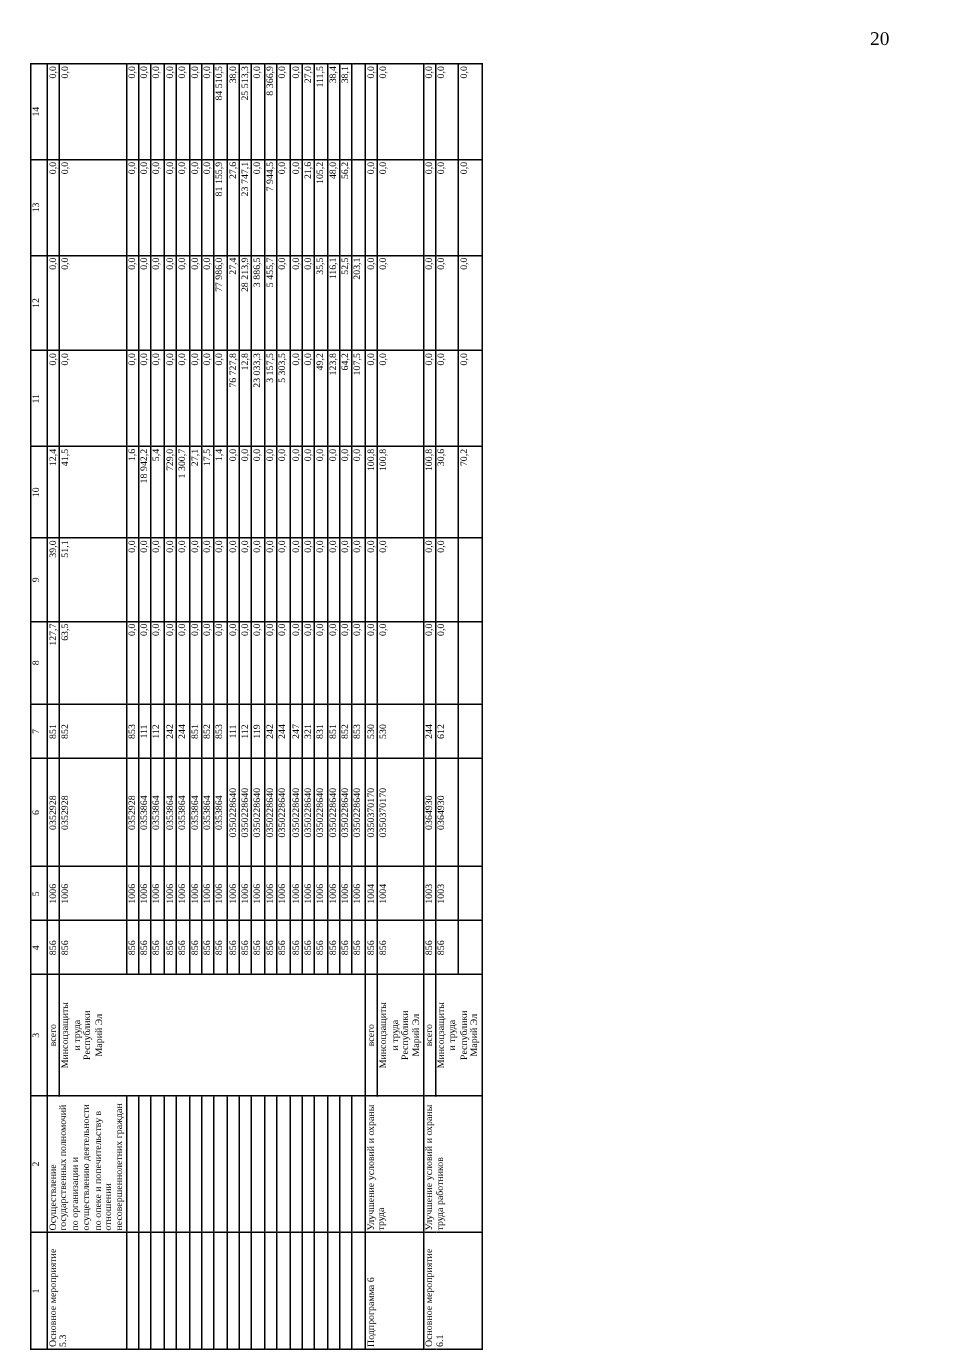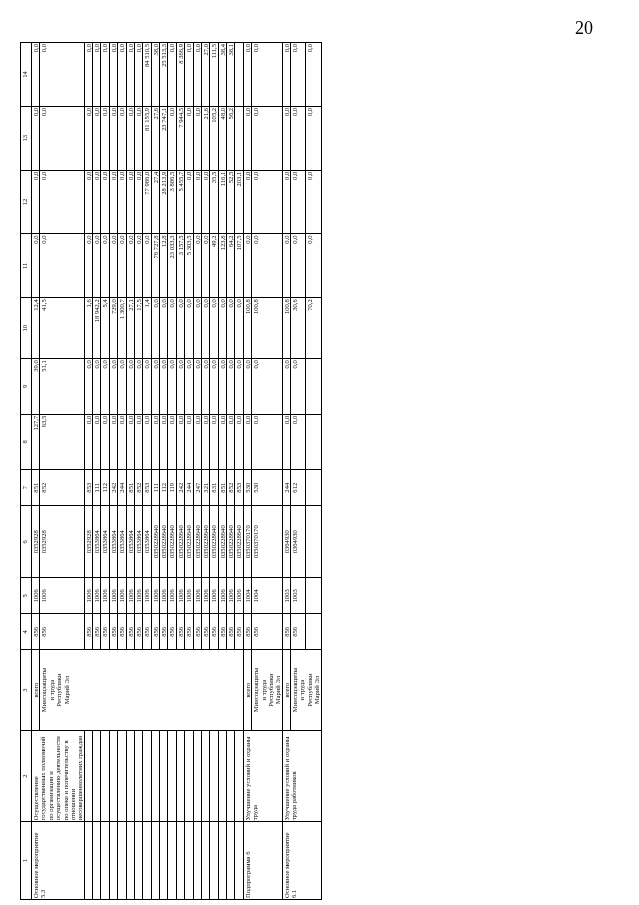--- a/index.html
+++ b/index.html
@@ -19,21 +19,21 @@
     position: relative;
     width: 639px;
     height: 905px;
     box-sizing: border-box;
   }
   
   .page-number {
     position: absolute;
     top: 18px;
     right: 46px;
-    font-size: 18px;
+    font-size: 13px;
     font-family: "Liberation Serif", serif;
   }
   
   .rot-wrap {
     position: absolute;
     top: 0;
     left: 0;
     width: 639px;
     height: 905px;
   }

